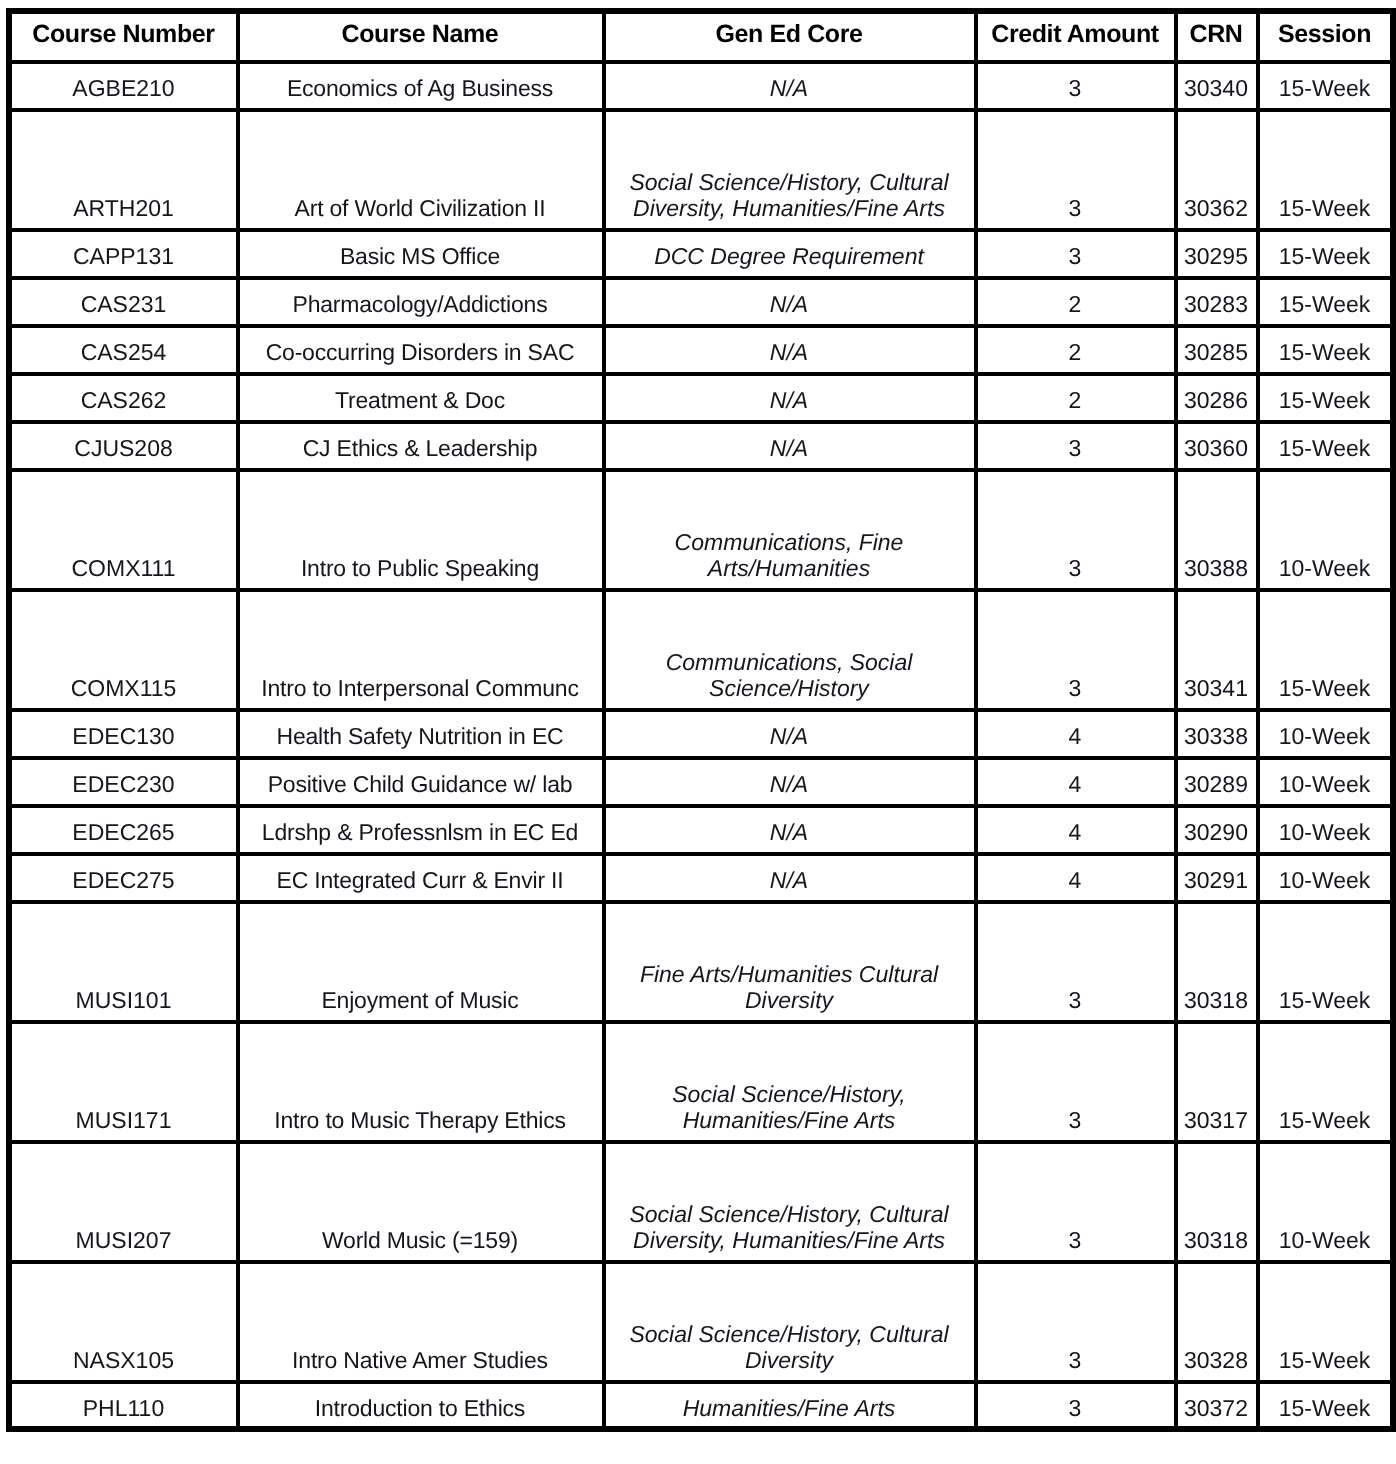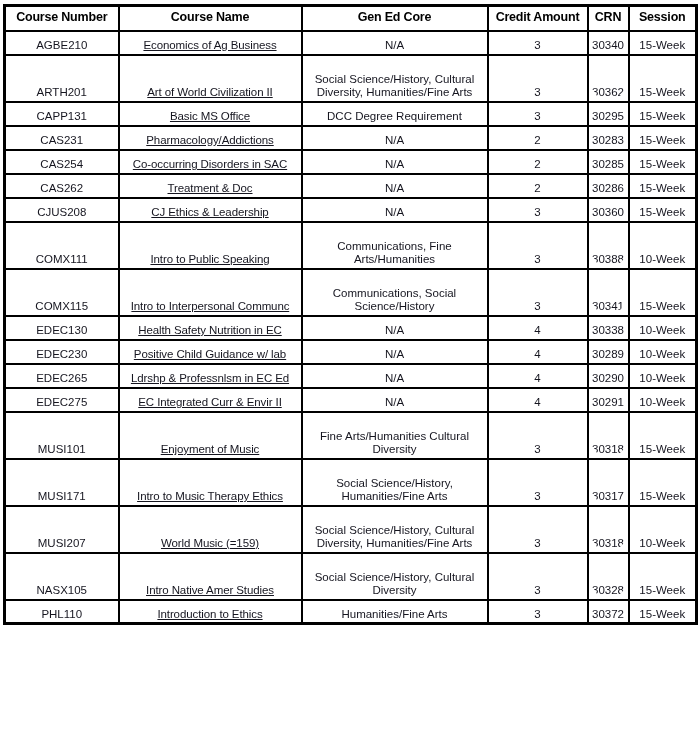--- a/index.html
+++ b/index.html
@@ -55,28 +55,27 @@
     font-size: 12.5px;
     vertical-align: middle;
     height: 25px;
     letter-spacing: -0.2px;
   }
   table.course-table td {
     height: 24px;
   }
   table.course-table td.wrap {
     white-space: normal;
+    font-style: italic;
   }
   table.course-table tr.tall td {
-    height: 47px;
-    border-radius: 22px;
+    height: 60px;
   }
   table.course-table td.cell-name {
     letter-spacing: -0.1px;
-    text-decoration: underline;
   }
   .clip-inner {
     display: block;
     overflow: hidden;
     white-space: nowrap;
     width: 100%;
   }
 </style>
 </head>
 <body>

